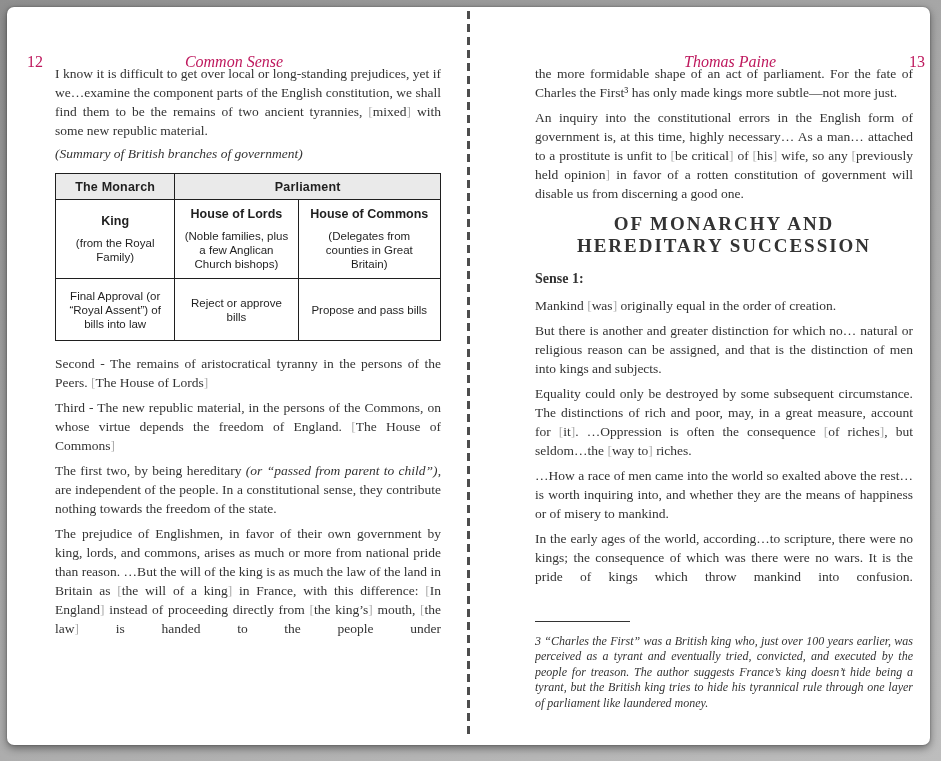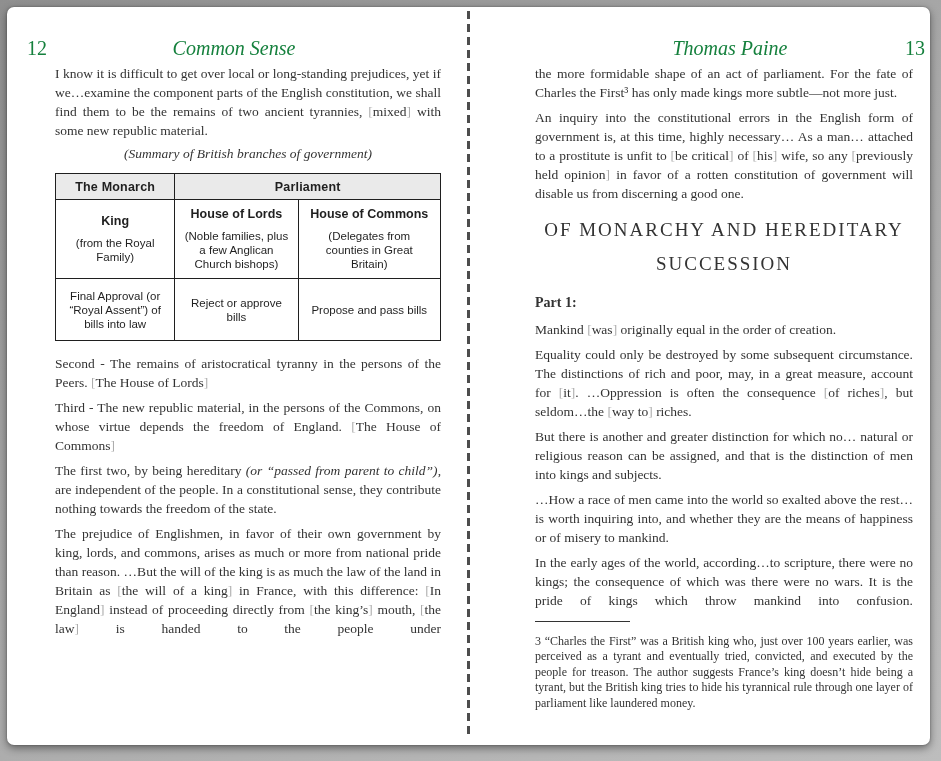--- a/index.html
+++ b/index.html
@@ -17,49 +17,49 @@
     background:var(--page_background,#ffffff);
     border-radius:7px;
     box-shadow:0 3px 8px rgba(0,0,0,.45), 0 0 2px rgba(0,0,0,.35);
   }
   .fold-divider{
     position:absolute;left:460px;top:4px;height:728px;width:3px;
     background:repeating-linear-gradient(to bottom,
       var(--divider,#4d4d4d) 0 8px, transparent 8px 13px);
   }
   
-  .rh{position:absolute;top:30px;font-size:20px;color:#15803d;}
+  .rh{position:absolute;top:46px;font-size:16px;color:#be185d;}
   .rh-left{left:20px;width:414px;}
   .rh-right{left:528px;width:390px;}
   .rh .title{display:block;text-align:center;font-style:italic;}
   .rh .num{position:absolute;top:0;font-style:normal;}
   .rh-left .num{left:0;}
   .rh-right .num{right:0;}
   
   .page{position:absolute;top:57px;bottom:8px;overflow:hidden;color:var(--text,#333333);}
   .page-left{left:48px;width:386px;}
   .page-right{left:528px;width:378px;}
   .para{font-size:13.5px;line-height:19px;text-align:justify;margin:0 0 6px;}
   .jlast{text-align-last:justify;}
   .bk{color:var(--bracket,#adadad);}
   
-  .tbl-caption{text-align:center;font-style:italic;font-size:13.5px;margin:3px 0 11px;}
+  .tbl-caption{font-style:italic;font-size:13.5px;margin:3px 0 11px;}
   table.gov{width:100%;border-collapse:collapse;table-layout:fixed;
     font-family:"Liberation Sans", sans-serif;color:#1f1f1f;margin:0 0 13px;}
   table.gov th, table.gov td{border:1.5px solid #1f1f1f;text-align:center;vertical-align:middle;}
   table.gov thead th{background:var(--table_header_bg,#eaeaea);font-size:12.5px;height:23px;letter-spacing:.2px;}
   tr.r-main td{height:70px;padding:4px 8px;}
   tr.r-roles td{height:53px;font-size:11.5px;line-height:14px;padding:4px 10px;}
   .ct{font-weight:bold;font-size:12.5px;margin-bottom:8px;}
   .cs{font-size:11.5px;line-height:14px;}
   
-  .section-heading{margin:10px 4px 0;text-align:center;font-weight:normal;
-    font-size:19px;letter-spacing:2px;line-height:34px;color:#333;}
+  .section-heading{margin:10px 4px 0;text-align:center;font-weight:bold;
+    font-size:19px;letter-spacing:2px;line-height:22px;color:#333;}
   .part-label{font-weight:bold;font-size:14px;margin:14px 0 9px;}
-  .footnote{position:absolute;left:0;right:0;bottom:14px;}
+  .footnote{position:absolute;left:0;right:0;bottom:14px;font-style:italic;}
   .footnote-rule{width:95px;border:0;border-top:1.6px solid #333;margin:0 0 7px;}
   .footnote-text{font-size:12px;line-height:15.5px;text-align:justify;color:#333;}
 </style>
 </head>
 <body>
 
 <div class="frame">
   <div class="sheet">
 
     <div class="fold-divider"></div>
@@ -119,25 +119,25 @@
       <p class="para">The first two, by being hereditary <i>(or “passed from parent to child”)</i>, are independent of the people. In a constitutional sense, they contribute nothing towards the freedom of the state.</p>
       <p class="para jlast">The prejudice of Englishmen, in favor of their own government by king, lords, and commons, arises as much or more from national pride than reason. …But the will of the king is as much the law of the land in Britain as <span class="bk">[</span>the will of a king<span class="bk">]</span> in France, with this difference: <span class="bk">[</span>In England<span class="bk">]</span> instead of proceeding directly from <span class="bk">[</span>the king’s<span class="bk">]</span> mouth, <span class="bk">[</span>the law<span class="bk">]</span> is handed to the people under</p>
     </section>
 
     <section class="page page-right">
       <p class="para">the more formidable shape of an act of parliament. For the fate of Charles the First³ has only made kings more subtle—not more just.</p>
       <p class="para">An inquiry into the constitutional errors in the English form of government is, at this time, highly necessary… As a man… attached to a prostitute is unfit to <span class="bk">[</span>be critical<span class="bk">]</span> of <span class="bk">[</span>his<span class="bk">]</span> wife, so any <span class="bk">[</span>previously held opinion<span class="bk">]</span> in favor of a rotten constitution of government will disable us from discerning a good one.</p>
 
       <h1 class="section-heading">OF MONARCHY AND HEREDITARY SUCCESSION</h1>
 
-      <div class="part-label">Part 1:</div>
+      <div class="part-label">Sense 1:</div>
 
       <p class="para">Mankind <span class="bk">[</span>was<span class="bk">]</span> originally equal in the order of creation.</p>
+      <p class="para">But there is another and greater distinction for which no… natural or religious reason can be assigned, and that is the distinction of men into kings and subjects.</p>
       <p class="para">Equality could only be destroyed by some subsequent circumstance. The distinctions of rich and poor, may, in a great measure, account for <span class="bk">[</span>it<span class="bk">]</span>. …Oppression is often the consequence <span class="bk">[</span>of riches<span class="bk">]</span>, but seldom…the <span class="bk">[</span>way to<span class="bk">]</span> riches.</p>
-      <p class="para">But there is another and greater distinction for which no… natural or religious reason can be assigned, and that is the distinction of men into kings and subjects.</p>
       <p class="para">…How a race of men came into the world so exalted above the rest…is worth inquiring into, and whether they are the means of happiness or of misery to mankind.</p>
       <p class="para jlast">In the early ages of the world, according…to scripture, there were no kings; the consequence of which was there were no wars. It is the pride of kings which throw mankind into confusion.</p>
 
       <div class="footnote">
         <hr class="footnote-rule">
         <p class="footnote-text">3 “Charles the First” was a British king who, just over 100 years earlier, was perceived as a tyrant and eventually tried, convicted, and executed by the people for treason. The author suggests France’s king doesn’t hide being a tyrant, but the British king tries to hide his tyrannical rule through one layer of parliament like laundered money.</p>
       </div>
     </section>
 
   </div>

